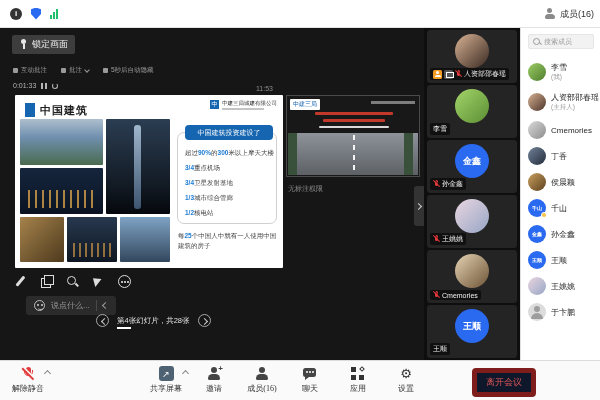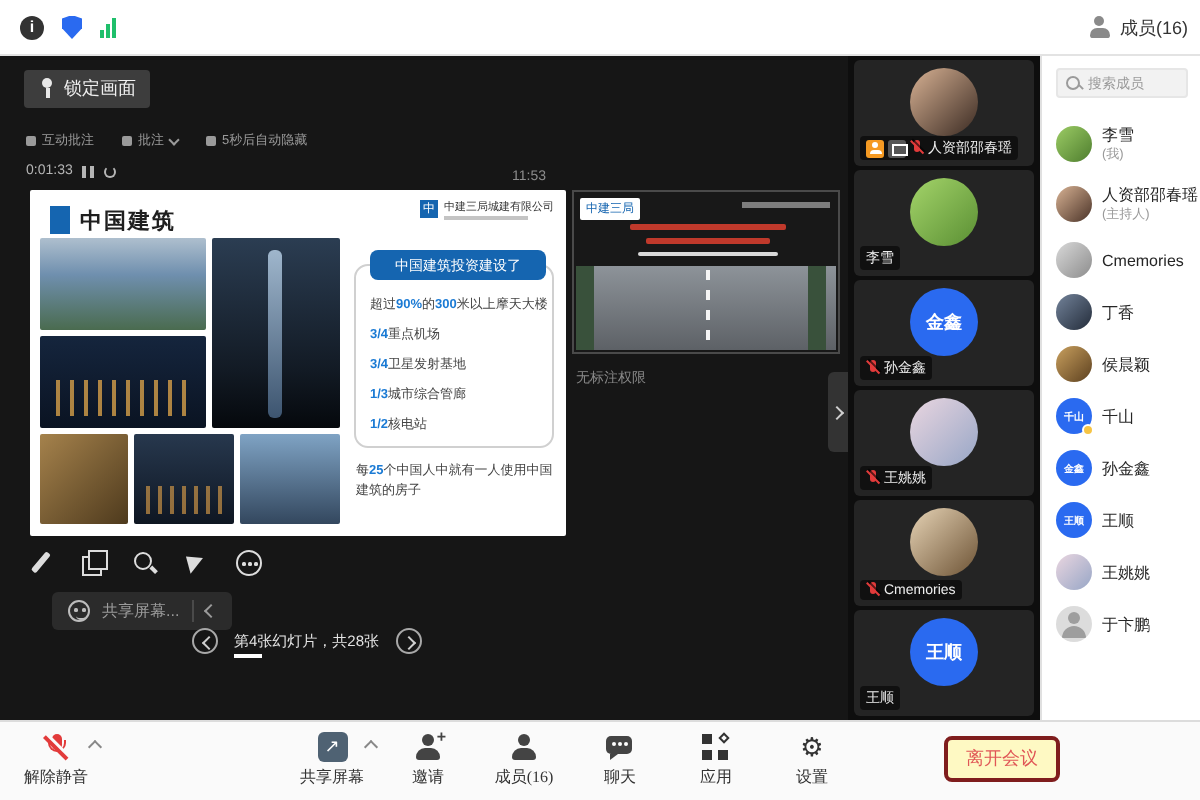--- a/index.html
+++ b/index.html
@@ -174,21 +174,21 @@
   .ic-member::after{content:'';position:absolute;left:2px;top:8px;width:12px;height:6px;border-radius:6px 6px 2px 2px;background:#444;}
   .ic-chat::before{content:'';position:absolute;left:1px;top:2px;width:13px;height:9px;background:#444;border-radius:2.5px;}
   .ic-chat::after{content:'';position:absolute;left:3px;top:11px;width:0;height:0;border-top:3px solid #444;border-right:4px solid transparent;}
   .ic-chat i{position:absolute;left:3.5px;top:5.5px;width:2px;height:2px;background:#fff;border-radius:50%;box-shadow:3px 0 0 #fff,6px 0 0 #fff;}
   .ic-record{width:14px;height:14px;border:1.6px solid #333;border-radius:50%;}
   .ic-record::before{content:'';position:absolute;left:3px;top:3px;width:5px;height:5px;background:#333;border-radius:50%;}
   .ic-apps i{position:absolute;width:5px;height:5px;background:#333;font-style:normal;}
   .ic-apps .a1{left:1px;top:1px;} .ic-apps .a3{left:1px;top:9px;} .ic-apps .a4{left:9px;top:9px;}
   .ic-apps .a2{left:10px;top:1px;background:#fafafa;border:1.3px solid #333;transform:rotate(45deg);width:4px;height:4px;}
   .ic-gear{font-size:13px;color:#333;line-height:16px;text-align:center;font-style:normal;}
-  .leave-btn{position:absolute;left:472px;top:7px;border:2px solid #7f1d1d;color:#e05656;background:#fef9c3;border-radius:4px;font-size:9px;padding:5px 9px;line-height:1;}
+  .leave-btn{position:absolute;left:472px;top:7px;border:5px solid #7f1d1d;color:#e05656;background:#0f172a;border-radius:4px;font-size:9px;padding:5px 9px;line-height:1;}
 </style>
 </head>
 <body>
 
 <div id="app">
 
   <div class="topbar">
     <div class="tb-left">
       <span class="info-ic">i</span>
       <span class="shield-ic"></span>
@@ -274,21 +274,21 @@
     <div class="annot-tools">
       <span class="a-ic pen-ic"></span>
       <span class="a-ic copy-ic"></span>
       <span class="a-ic mag-ic"></span>
       <span class="a-ic laser-ic"></span>
       <span class="a-ic more-ic"></span>
     </div>
 
     <div class="quickchat">
       <span class="emoji-ic"></span>
-      <span class="qc-text">共享屏幕...</span>
+      <span class="qc-text">说点什么...</span>
       <span class="qc-div"></span>
       <span class="chev-left"></span>
     </div>
 
     <div class="pagenav">
       <span class="nav-circle nav-prev"></span>
       <span class="pagenav-txt">第4张幻灯片，共28张</span>
       <span class="nav-circle nav-next"></span>
     </div>
 

